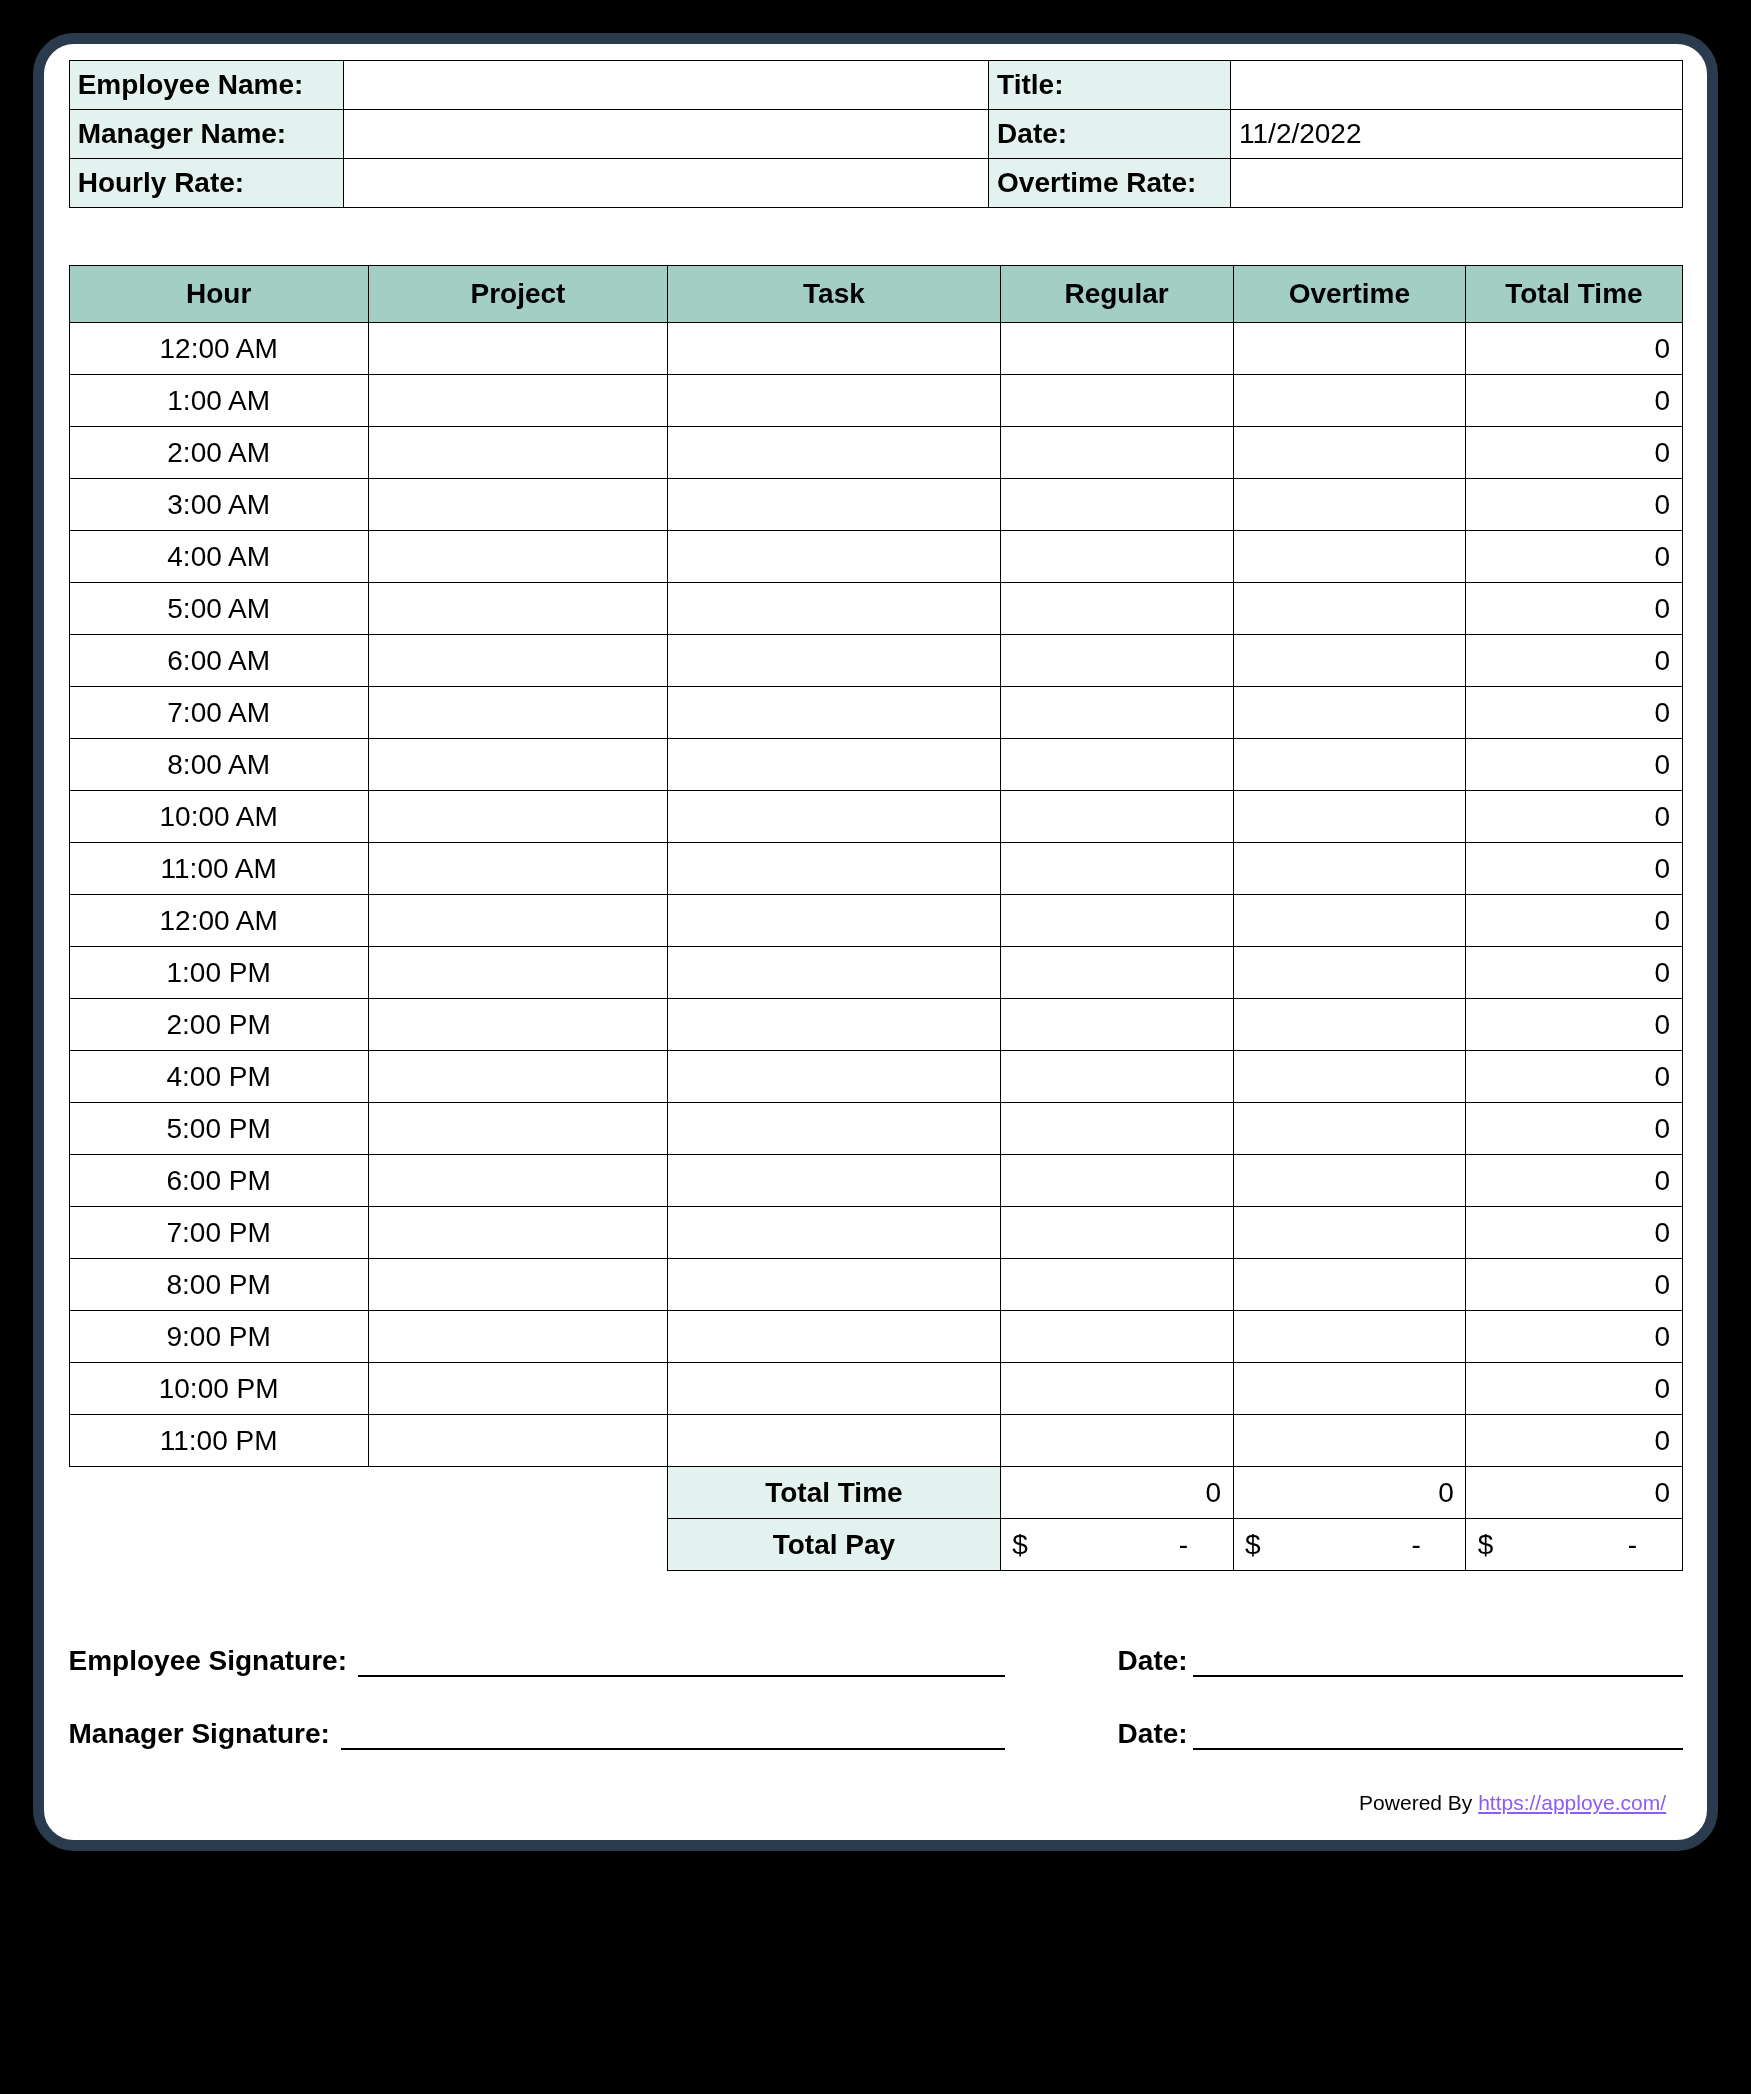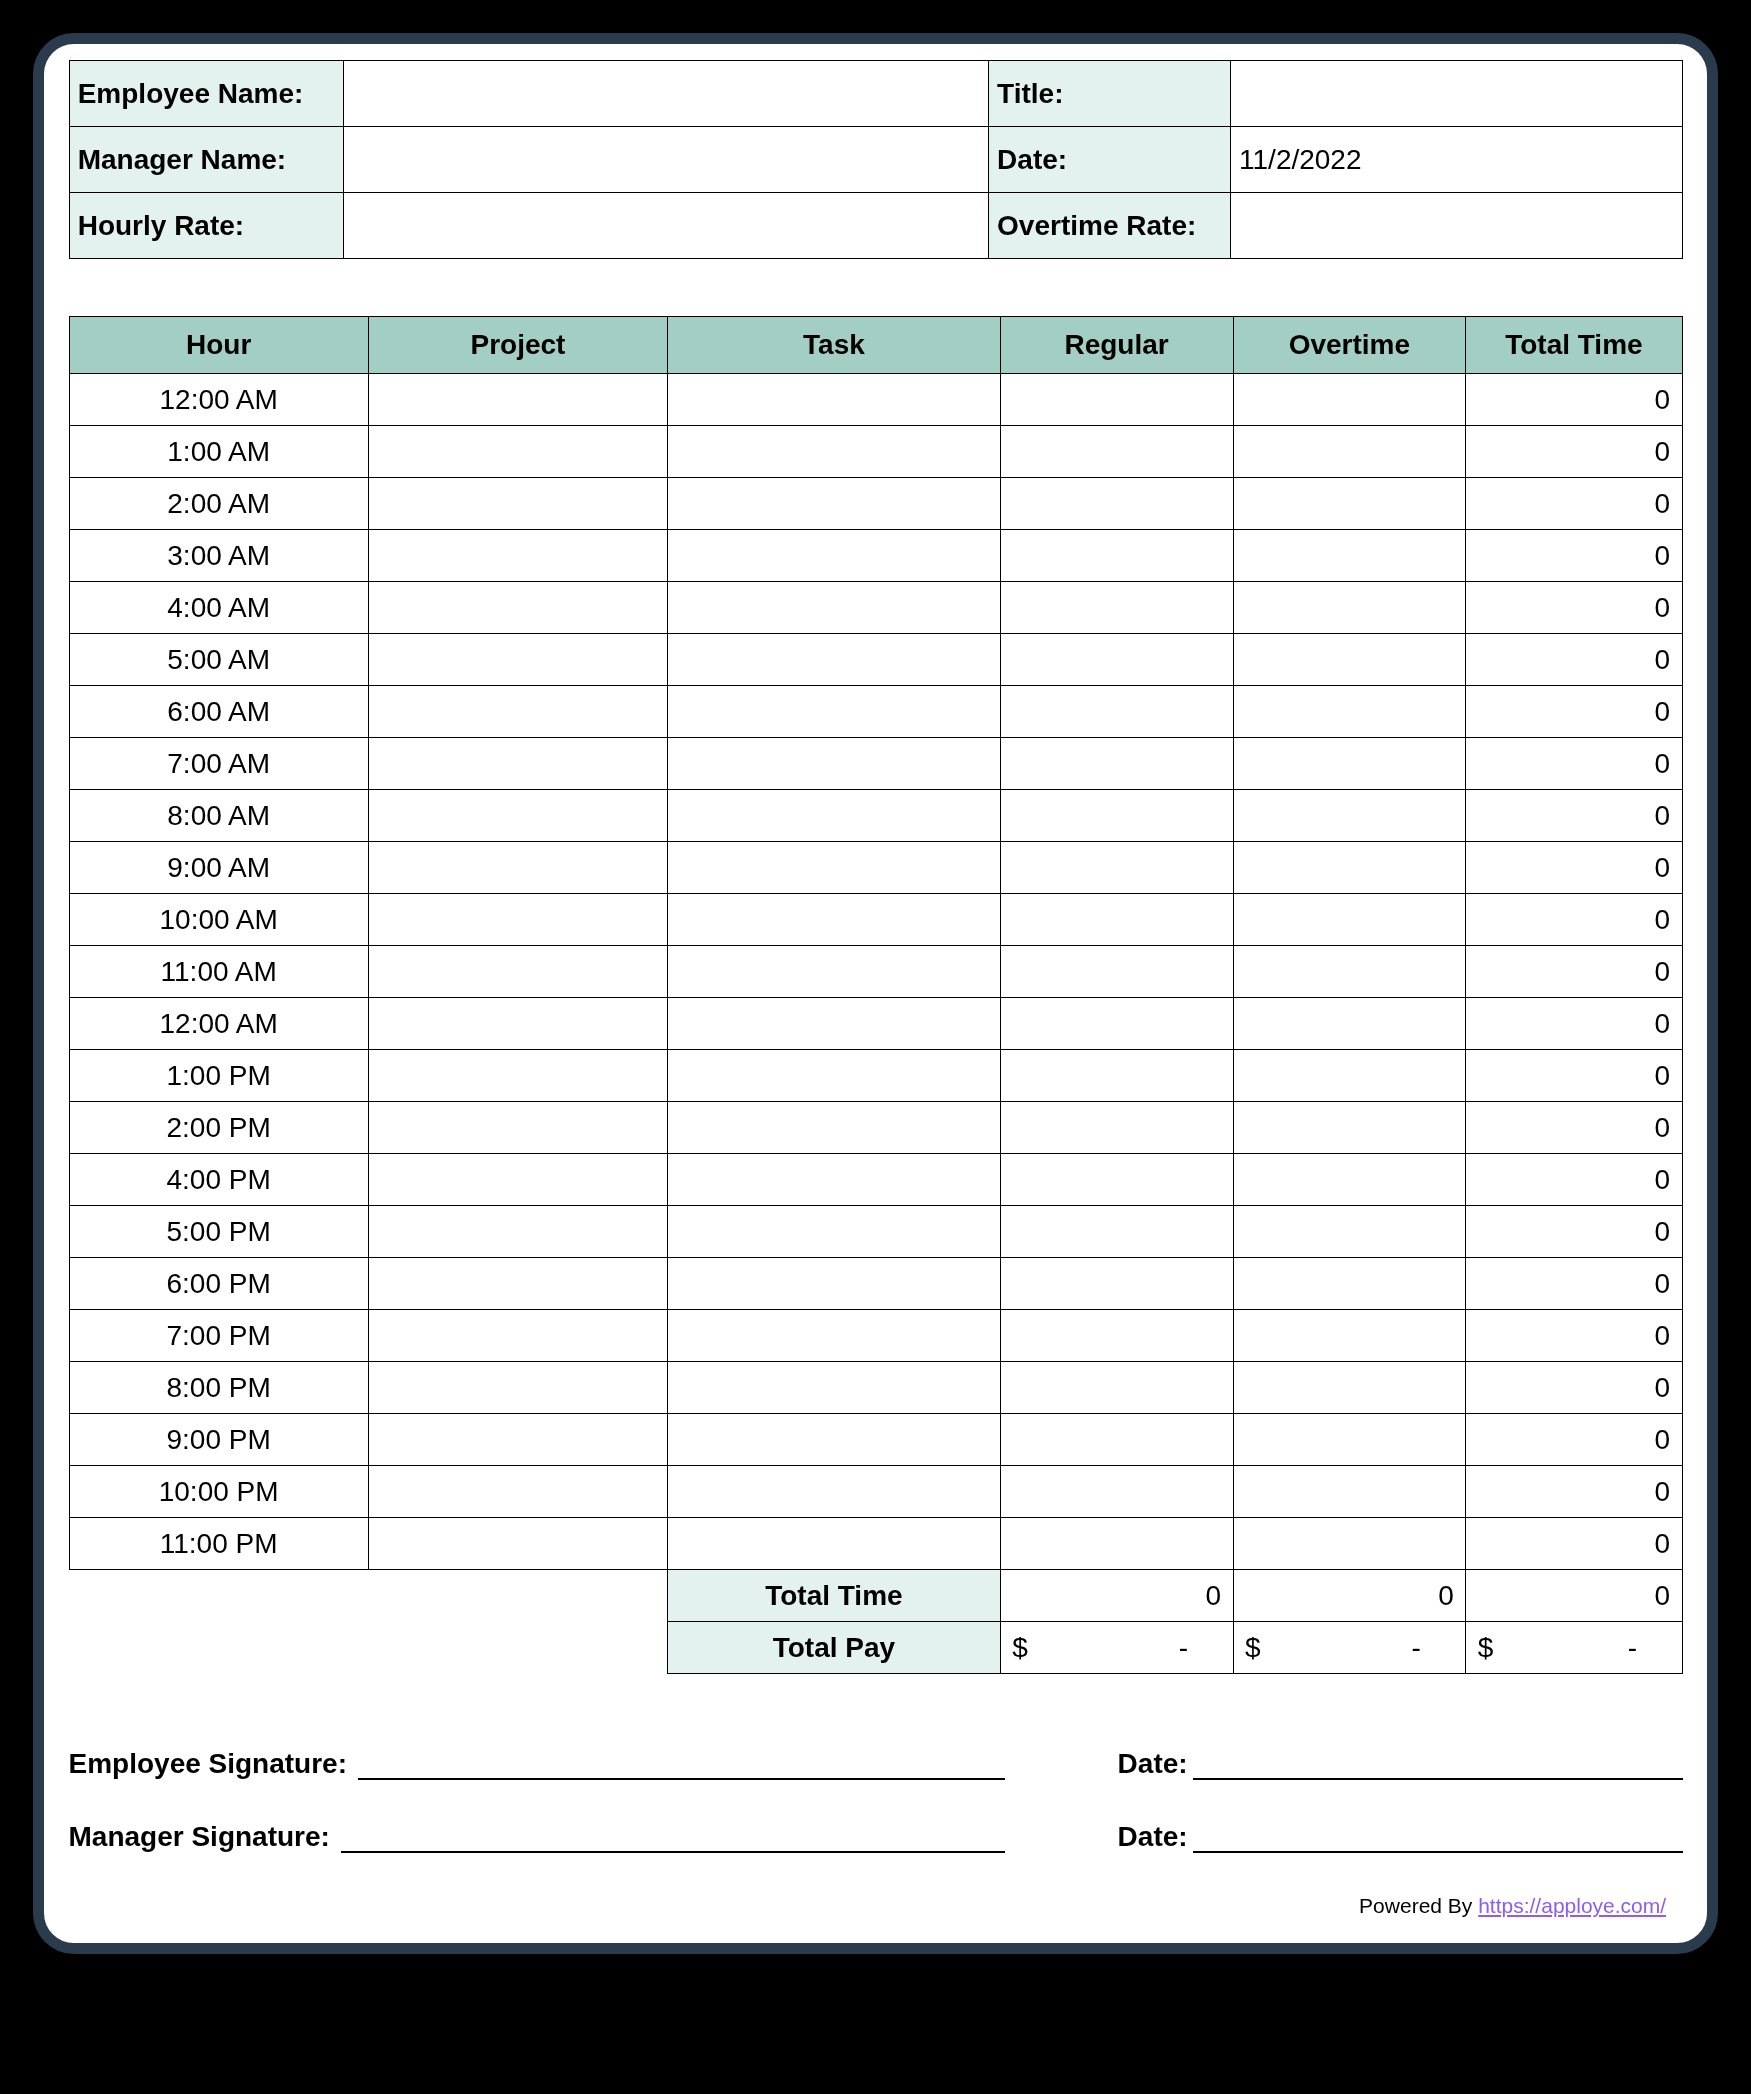--- a/index.html
+++ b/index.html
@@ -22,21 +22,21 @@
   
   table.info {
     width: 100%;
     border-collapse: collapse;
     margin-bottom: 57px;
   }
   table.info td {
     border: 1.6px solid #000;
     padding: 6.5px 8.2px;
     font-size: 28px;
-    height: 66px;
+    height: 49px;
   }
   table.info td.label {
     background: #e4f2ef;
     font-weight: 700;
     white-space: nowrap;
   }
   .info-col-1 { width: 17%; }
   .info-col-2 { width: 40%; }
   .info-col-3 { width: 15%; }
   .info-col-4 { width: 28%; }
@@ -206,28 +206,20 @@
         <tr>
           <td class="center">7:00 AM</td>
           <td></td>
           <td></td>
           <td class="right"></td>
           <td class="right"></td>
           <td class="right">0</td>
         </tr>
         <tr>
           <td class="center">8:00 AM</td>
-          <td></td>
-          <td></td>
-          <td class="right"></td>
-          <td class="right"></td>
-          <td class="right">0</td>
-        </tr>
-        <tr>
-          <td class="center">9:00 AM</td>
           <td></td>
           <td></td>
           <td class="right"></td>
           <td class="right"></td>
           <td class="right">0</td>
         </tr>
         <tr>
           <td class="center">10:00 AM</td>
           <td></td>
           <td></td>

